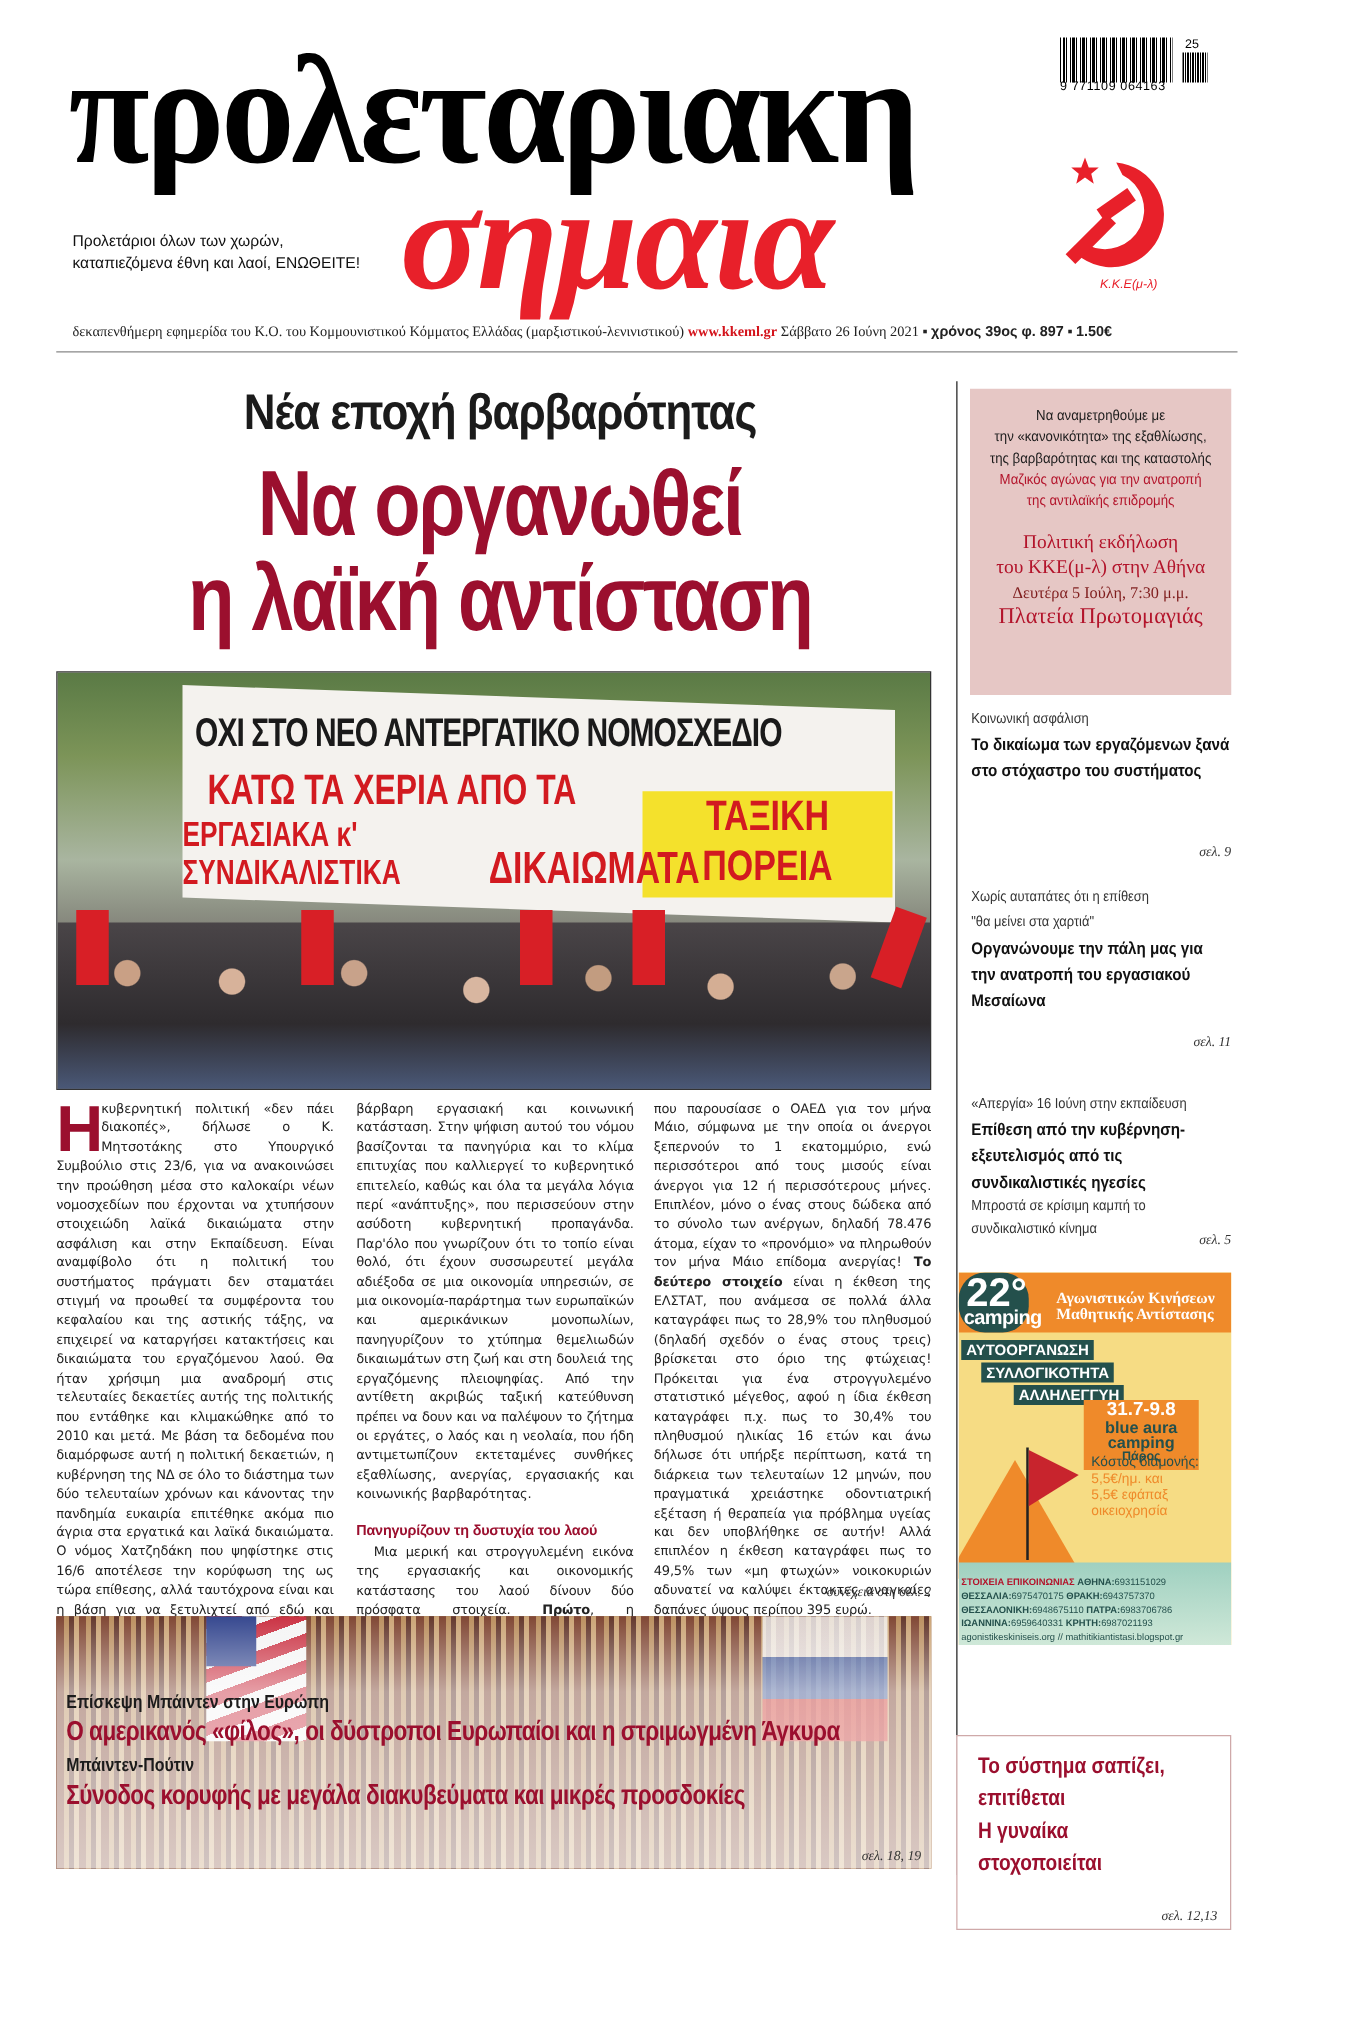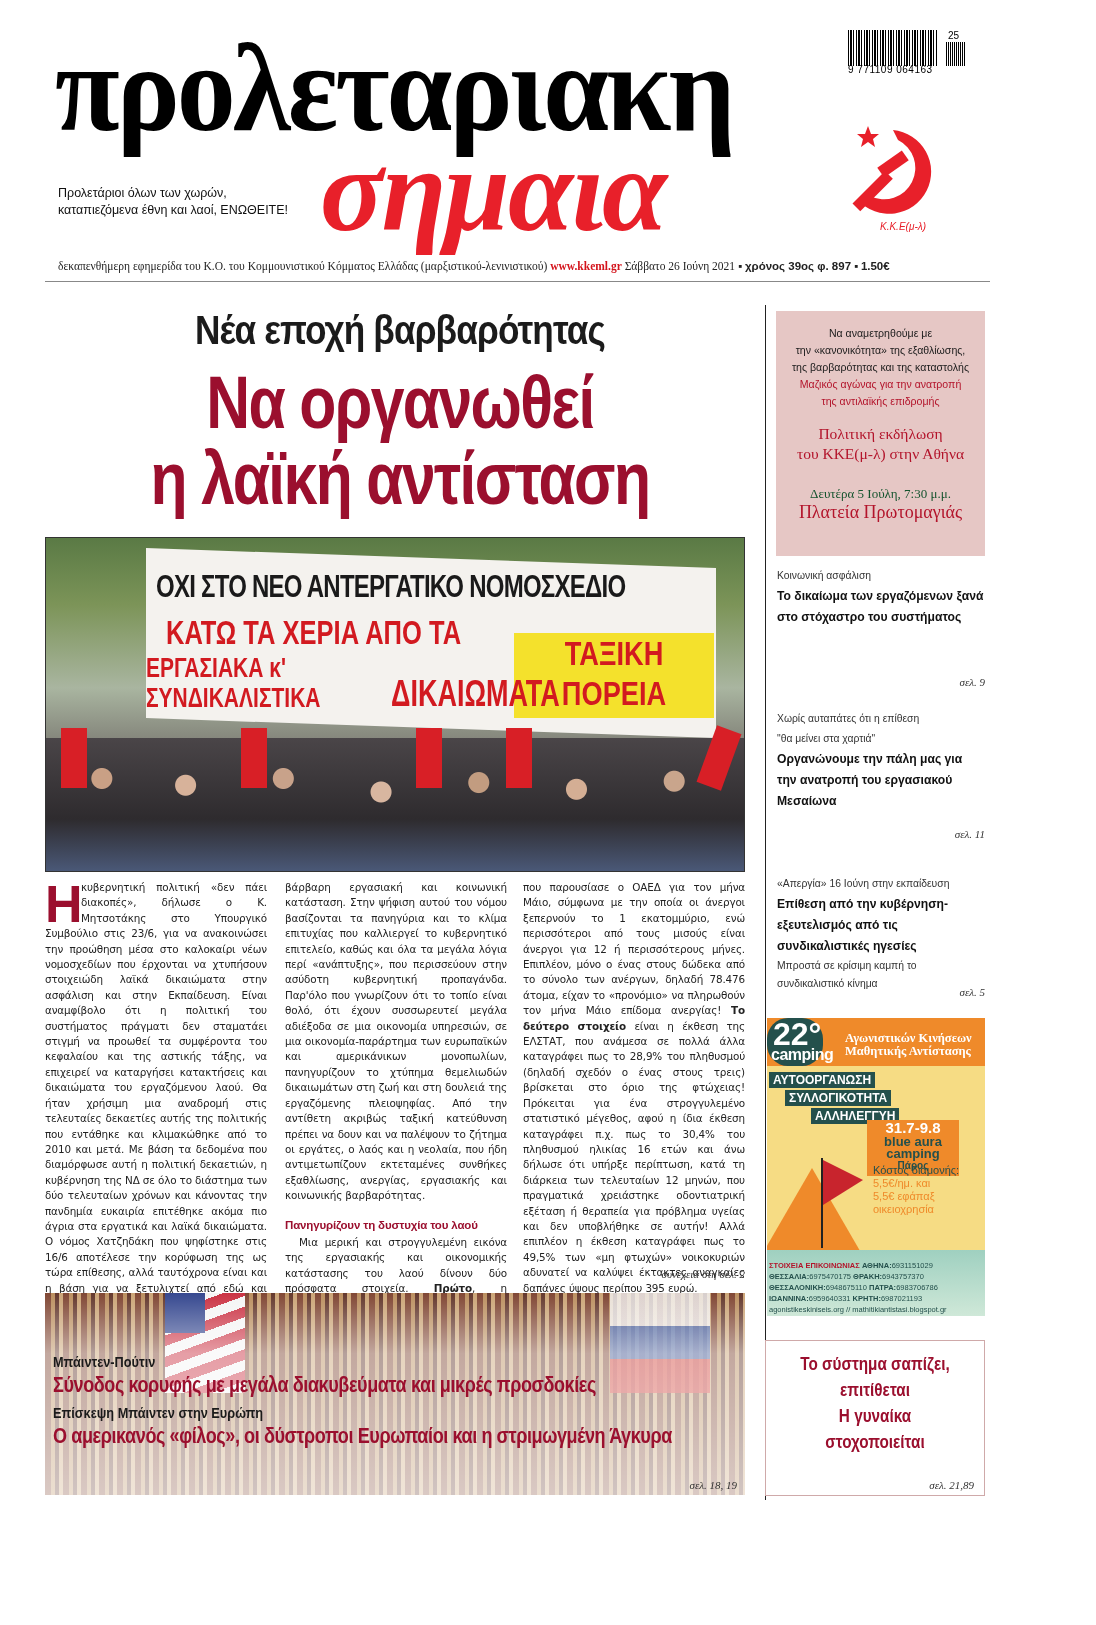--- a/index.html
+++ b/index.html
@@ -156,21 +156,21 @@
 
   
   .side-rule { position: absolute; left: 765px; top: 305px; width: 1px; height: 1195px; background: #222; }
   .event-box {
     position: absolute; left: 776px; top: 311px; width: 209px; height: 245px;
     background: #e6c7c5; text-align: center; padding-top: 14px;
   }
   .event-box .e1 { font-size: 11.5px; line-height: 17px; color: #1b1b1b; font-family: "Liberation Sans", sans-serif; transform: scaleX(0.92); }
   .event-box .e2 { font-size: 11.5px; line-height: 17px; color: #b3142b; font-family: "Liberation Sans", sans-serif; transform: scaleX(0.92); }
   .event-box .e3 { font-family: "Liberation Serif", serif; font-size: 15.5px; line-height: 20px; color: #b3142b; margin-top: 14px; }
-  .event-box .e4 { font-family: "Liberation Serif", serif; font-size: 13px; line-height: 19px; color: #14532d; margin-top: 20px; }
+  .event-box .e4 { font-family: "Liberation Serif", serif; font-size: 13px; line-height: 19px; color: #7f1d1d; margin-top: 0; }
   .event-box .e5 { font-family: "Liberation Serif", serif; font-size: 18px; line-height: 19px; color: #b3142b; }
 
   .side-story { position: absolute; left: 777px; width: 210px; }
   .side-story .sk { font-size: 11.5px; line-height: 20px; color: #333; font-family: "Liberation Sans", sans-serif; transform: scaleX(0.9); transform-origin: left; white-space: nowrap; }
   .side-story .sh { font-size: 13.5px; line-height: 21px; font-weight: bold; color: #111; font-family: "Liberation Sans", sans-serif; transform: scaleX(0.9); transform-origin: left; width: 230px; }
   .side-story .sd { font-size: 11.5px; line-height: 18px; color: #333; font-family: "Liberation Sans", sans-serif; transform: scaleX(0.9); transform-origin: left; width: 230px; }
   .side-story .pg { position: absolute; right: 2px; font-family: "Liberation Serif", serif; font-style: italic; font-size: 11px; color: #333; }
 
   
   .camp-ad {
@@ -192,22 +192,22 @@
   .camp-ad .tent { position: absolute; left: -10px; top: 150px; width: 0; height: 0; border-left: 55px solid transparent; border-right: 55px solid transparent; border-bottom: 95px solid #ef8a2a; }
   .camp-ad .flagpole { position: absolute; left: 54px; top: 140px; width: 2px; height: 90px; background: #222; }
   .camp-ad .redflag { position: absolute; left: 56px; top: 142px; width: 0; height: 0; border-top: 20px solid transparent; border-bottom: 25px solid transparent; border-left: 40px solid #c8242d; }
   .camp-ad .wave { position: absolute; left: 0; top: 232px; width: 100%; height: 66px; background: linear-gradient(180deg, #9fd0c0, #cfe8d8); }
   .camp-ad .contacts { position: absolute; left: 2px; top: 242px; width: 216px; font-size: 7.5px; line-height: 11px; color: #24504c; white-space: nowrap; overflow: hidden; }
   .camp-ad .contacts b { color: #b3142b; }
   .camp-ad .contacts .k { font-weight: bold; color: #24504c; }
 
   
   .women-box {
-    position: absolute; left: 765px; top: 1340px; width: 220px; height: 156px;
-    border: 1px solid #cfa9a9; background: #fff; text-align: center; padding-top: 10px;
+    position: absolute; left: 765px; top: 1388px; width: 220px; height: 156px;
+    border: 1px solid #cfa9a9; background: #fff; padding-top: 10px;
   }
   .women-box .wt { font-family: "Liberation Sans", sans-serif; font-weight: bold; font-size: 18px; line-height: 26px; color: #9b0f2e; transform: scaleX(0.85); }
   .women-box .pg { position: absolute; right: 10px; bottom: 4px; font-family: "Liberation Serif", serif; font-style: italic; font-size: 11px; color: #333; }
 </style>
 </head>
 <body>
 
 <div class="mast-title-black">προλεταριακη</div>
 <div class="mast-title-red">σημαια</div>
 <div class="mast-motto">
@@ -280,26 +280,26 @@
   </div>
 </div>
 <div class="continue">συνέχεια στη σελ. 2</div>
 
 <div class="bottom-strip">
   <div class="usflag"></div>
   <div class="ruflag"></div>
   <div class="shelf-overlay"></div>
   <div class="text">
     <div>
+      <div class="sk">Επίσκεψη Μπάιντεν στην Ευρώπη</div>
+      <div class="sh">Ο αμερικανός «φίλος», οι δύστροποι Ευρωπαίοι και η στριμωγμένη Άγκυρα</div>
+    </div>
+    <div>
       <div class="sk">Μπάιντεν-Πούτιν</div>
       <div class="sh">Σύνοδος κορυφής με μεγάλα διακυβεύματα και μικρές προσδοκίες</div>
-    </div>
-    <div>
-      <div class="sk">Επίσκεψη Μπάιντεν στην Ευρώπη</div>
-      <div class="sh">Ο αμερικανός «φίλος», οι δύστροποι Ευρωπαίοι και η στριμωγμένη Άγκυρα</div>
     </div>
   </div>
   <div class="pg">σελ. 18, 19</div>
 </div>
 
 <div class="side-rule"></div>
 
 <div class="event-box">
   <div class="e1">Να αναμετρηθούμε με</div>
   <div class="e1">την «κανονικότητα» της εξαθλίωσης,</div>
@@ -370,14 +370,14 @@
     <div><span class="k">ΙΩΑΝΝΙΝΑ:</span><span>6959640331</span> <span class="k">ΚΡΗΤΗ:</span><span>6987021193</span></div>
     <div>agonistikeskiniseis.org // mathitikiantistasi.blogspot.gr</div>
   </div>
 </div>
 
 <div class="women-box">
   <div class="wt">Το σύστημα σαπίζει,</div>
   <div class="wt">επιτίθεται</div>
   <div class="wt">Η γυναίκα</div>
   <div class="wt">στοχοποιείται</div>
-  <div class="pg">σελ. 21,89</div>
+  <div class="pg">σελ. 12,13</div>
 </div>
 
 </body></html>

